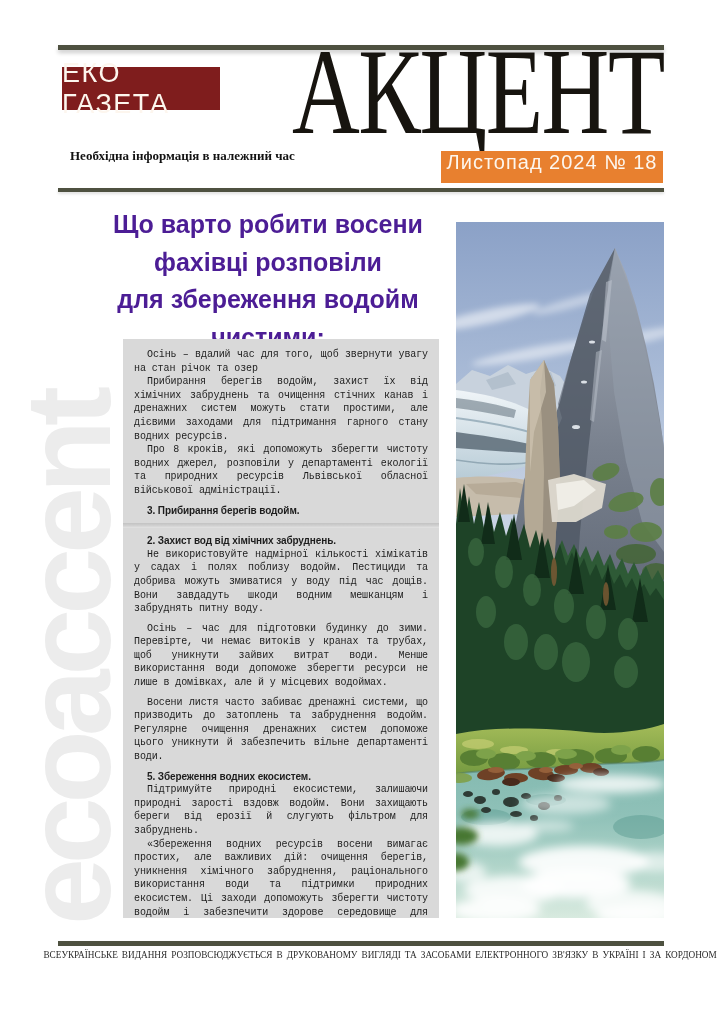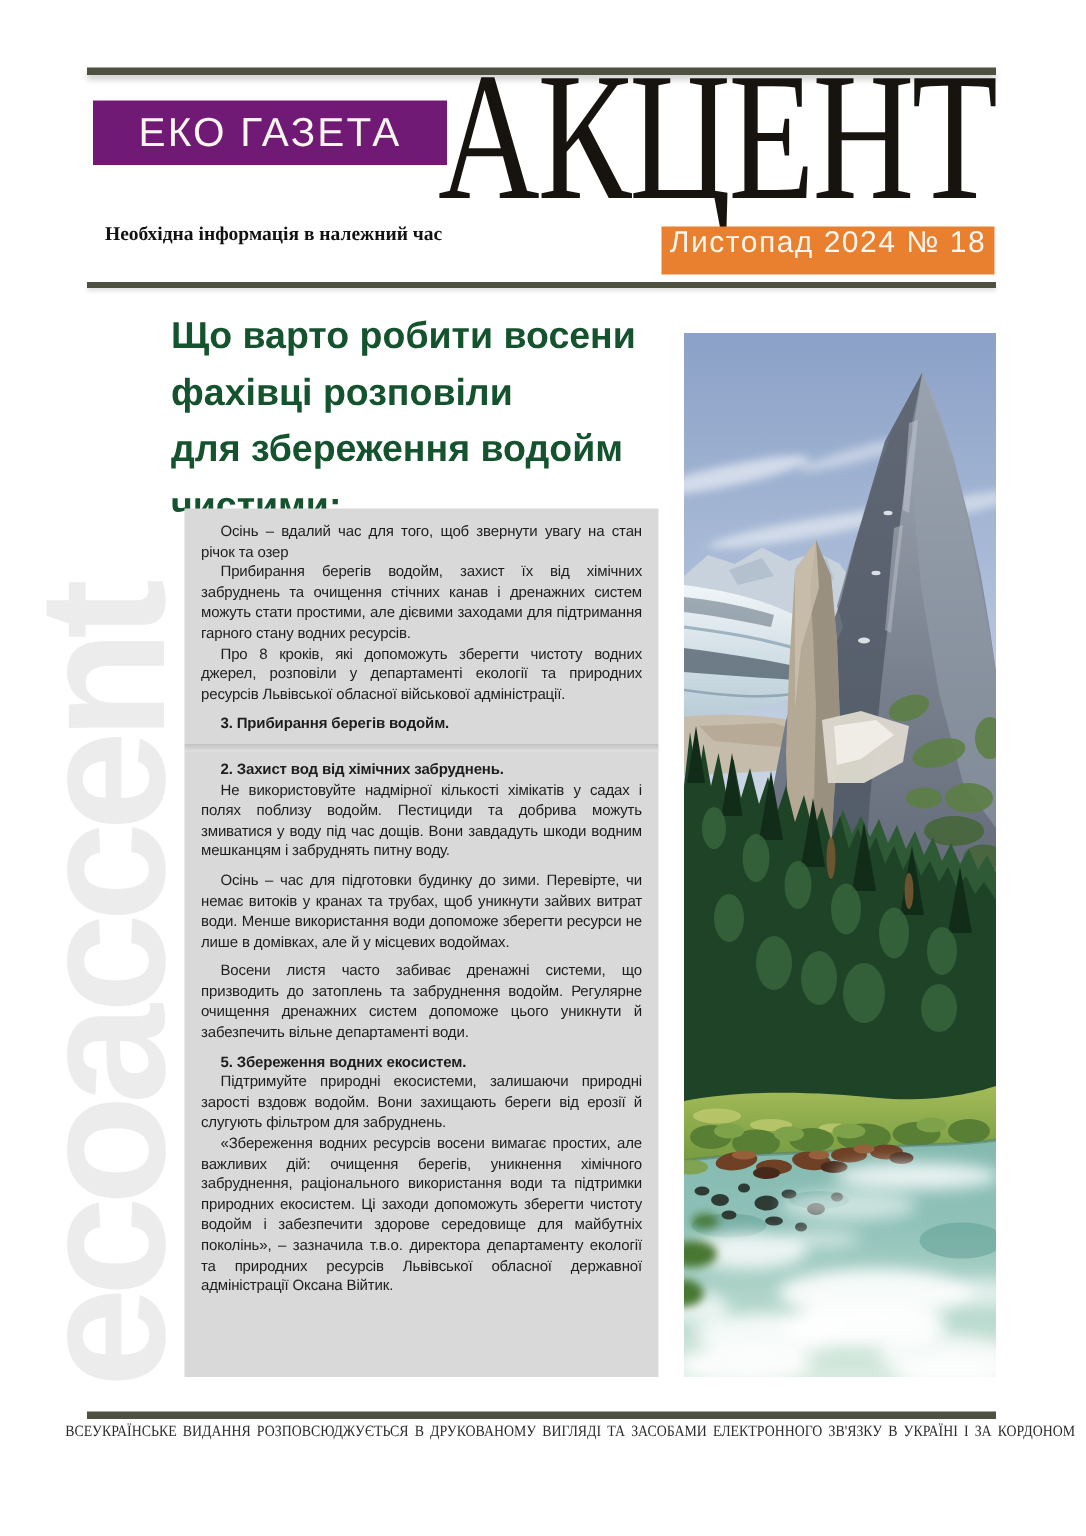--- a/index.html
+++ b/index.html
@@ -3,45 +3,45 @@
 <meta charset="utf-8">
 <style>
   html,body{margin:0;padding:0;background:#fff;}
   .page{position:relative;width:724px;height:1024px;background:#fff;overflow:hidden;
         font-family:"Liberation Sans",sans-serif;}
   
   .rule{position:absolute;left:58px;width:606px;background:#4e5140;}
   .rule-top{top:45px;height:5px;box-shadow:0 3px 4px rgba(0,0,0,.20);}
   .rule-mid{top:188px;height:4px;box-shadow:0 2px 3px rgba(0,0,0,.12);}
   .rule-bottom{top:941px;height:5px;}
-  .kicker-box{position:absolute;left:62px;top:67px;width:236px;height:43px;background:#701a75;
+  .kicker-box{position:absolute;left:62px;top:67px;width:158px;height:43px;background:#7f1d1d;
         display:flex;align-items:center;justify-content:center;}
   .kicker-box span{color:#fdf6ee;font-size:27px;letter-spacing:1.5px;font-weight:400;}
   .masthead-title{position:absolute;top:36px;right:60px;height:112px;line-height:112px;
         font-family:"Liberation Serif",serif;font-size:122px;color:#17140f;
         transform:scaleX(.77);transform-origin:100% 0;letter-spacing:-2px;white-space:nowrap;}
   .tagline{position:absolute;left:70px;top:148px;font-family:"Liberation Serif",serif;
         font-weight:bold;font-size:13px;color:#121212;}
   .issue-box{position:absolute;left:441px;top:151px;width:222px;height:32px;background:#e8802f;
         display:flex;justify-content:center;}
   .issue-box span{color:#fdf6ee;font-size:20px;letter-spacing:1px;}
   
-  .headline{position:absolute;left:114px;top:206px;width:340px;margin:0;
-        font-size:25px;font-weight:bold;color:#14532d;line-height:37.5px;text-align:left;}
+  .headline{position:absolute;left:98px;top:206px;width:340px;margin:0;
+        font-size:25px;font-weight:bold;color:#4c1d95;line-height:37.5px;text-align:center;}
   
   .watermark{position:absolute;left:18px;top:925px;transform:rotate(-90deg);
         transform-origin:0 0;font-size:120px;font-weight:bold;letter-spacing:-6px;
         color:#ececec;white-space:nowrap;z-index:0;line-height:100px;}
   
   .content-box{position:absolute;left:123px;top:339px;width:316px;height:579px;
         background:#d9d9d9;box-sizing:border-box;padding:9px 11px 8px 11px;z-index:1;
         font-size:10px;line-height:13.6px;letter-spacing:-0.1px;color:#1d1d1d;
         text-align:justify;overflow:hidden;}
   .content-box p{margin:0;}
-  .para{text-indent:13px;}
+  .para{text-indent:13px;font-family:Liberation Mono, monospace;}
   .sec{margin-top:6px;}
   .sec-title{font-weight:bold;text-indent:13px;}
   .divider{height:5px;margin:6px -11px 2px -11px;
         background:linear-gradient(180deg,#c2c2c2 0%,#d1d1d1 55%,#e3e3e3 100%);}
   
   .photo{position:absolute;left:456px;top:222px;width:208px;height:696px;margin:0;z-index:1;}
   
   .footer-line{position:absolute;left:0;top:949px;width:724px;text-align:center;
         font-family:"Liberation Serif",serif;font-size:10.5px;color:#2b2b2b;
         white-space:nowrap;transform:scaleX(.88);transform-origin:50% 0;word-spacing:2px;}

